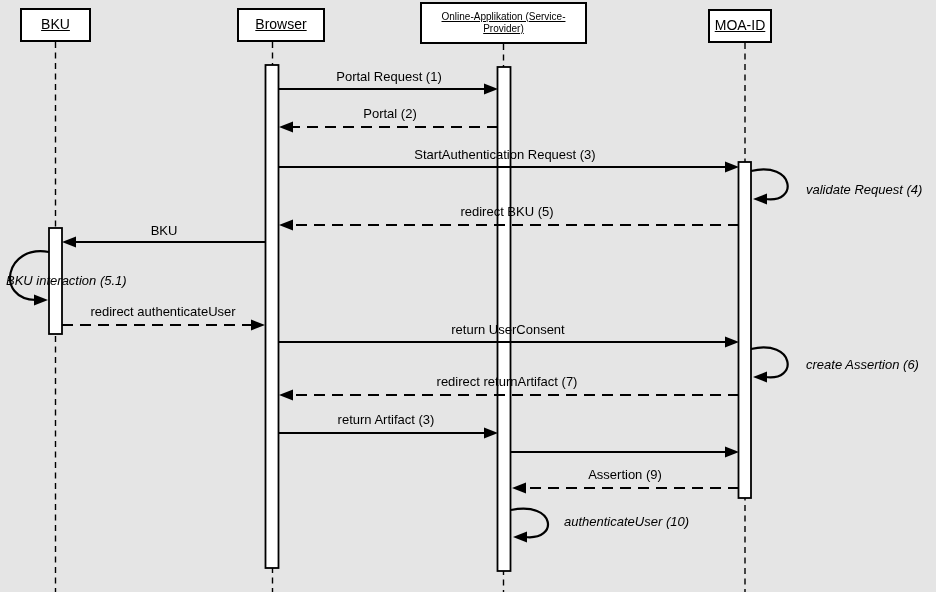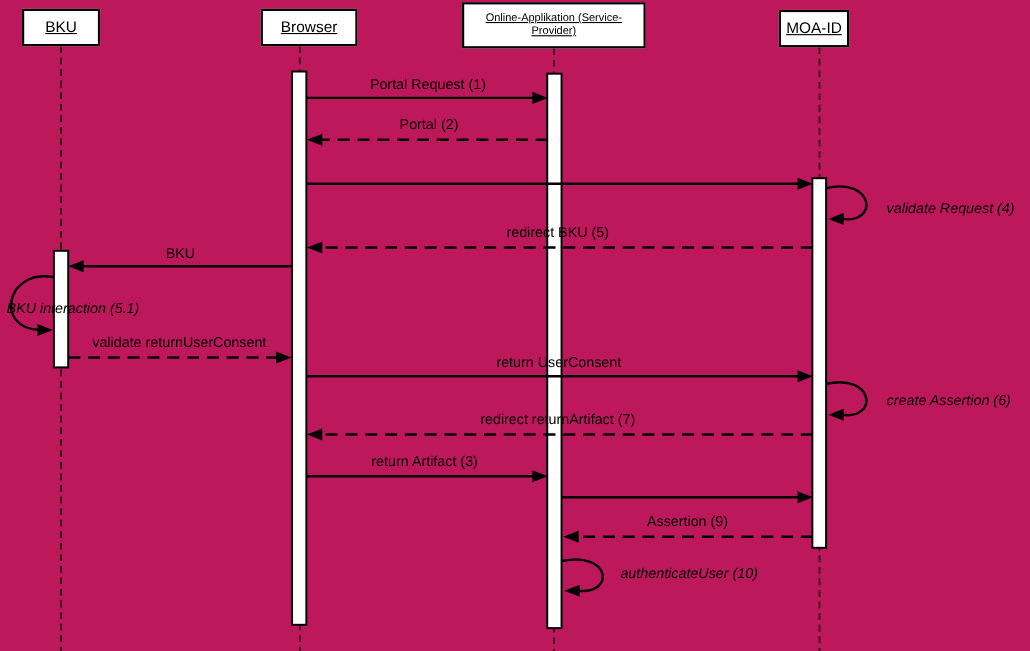--- a/index.html
+++ b/index.html
@@ -1,16 +1,16 @@
 <!DOCTYPE html>
 <html><head>
 <meta charset="utf-8">
 <style>
   html,body{margin:0;padding:0;background:#fff;}
-  #stage{position:relative;width:936px;height:592px;background:#be185d;overflow:hidden;
+  #stage{position:relative;width:936px;height:592px;background:#e5e5e5;overflow:hidden;
          font-family:"Liberation Sans",sans-serif;color:#000;}
   #stage svg{position:absolute;left:0;top:0;z-index:1;}
   .lifeline{stroke:#000;stroke-width:1.4;stroke-dasharray:6 4.5;}
   .bar{fill:#fff;stroke:#000;stroke-width:1.8;}
   .solid{stroke:#000;stroke-width:2.2;fill:none;}
   .dashed{stroke:#000;stroke-width:2.2;stroke-dasharray:11 7;fill:none;}
   .loop{stroke:#000;stroke-width:2.2;fill:none;}
   .head{fill:#000;stroke:none;}
   .actor-box{position:absolute;z-index:2;background:#fff;border:2px solid #000;
              display:flex;align-items:center;justify-content:center;text-align:center;
@@ -92,25 +92,26 @@
   </div>
   <div class="actor-box" style="left:420px;top:2px;width:167px;height:42px">
     <span class="actor-label small">Online-Applikation (Service-Provider)</span>
   </div>
   <div class="actor-box" style="left:708px;top:9px;width:64px;height:34px">
     <span class="actor-label">MOA-ID</span>
   </div>
 
   <div class="msg" style="left:389px;top:76px">Portal Request (1)</div>
   <div class="msg" style="left:390px;top:113px">Portal (2)</div>
+  <div class="msg" style="left:505px;top:154px">StartAuthentication Request (3)</div>
   <div class="msg anchor-left" style="left:806px;top:189px">validate Request (4)</div>
   <div class="msg" style="left:507px;top:211px">redirect BKU (5)</div>
   <div class="msg" style="left:164px;top:230px">BKU</div>
   <div class="msg anchor-left" style="left:6px;top:280px">BKU interaction (5.1)</div>
-  <div class="msg" style="left:163px;top:311px">validate returnUserConsent</div>
+  <div class="msg" style="left:163px;top:311px">redirect authenticateUser</div>
   <div class="msg" style="left:508px;top:329px">return UserConsent</div>
   <div class="msg anchor-left" style="left:806px;top:364px">create Assertion (6)</div>
   <div class="msg" style="left:507px;top:381px">redirect returnArtifact (7)</div>
   <div class="msg" style="left:386px;top:419px">return Artifact (3)</div>
   <div class="msg" style="left:625px;top:474px">Assertion (9)</div>
   <div class="msg anchor-left" style="left:564px;top:521px">authenticateUser (10)</div>
 
 </div>
 
 </body></html>

